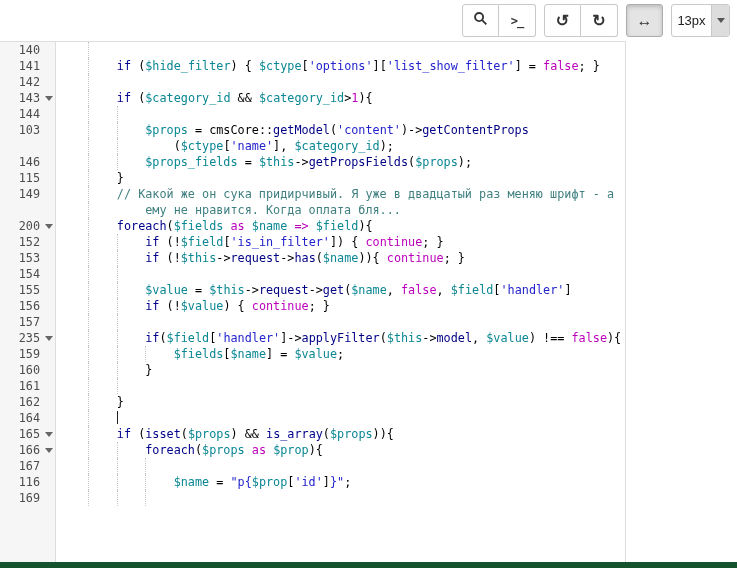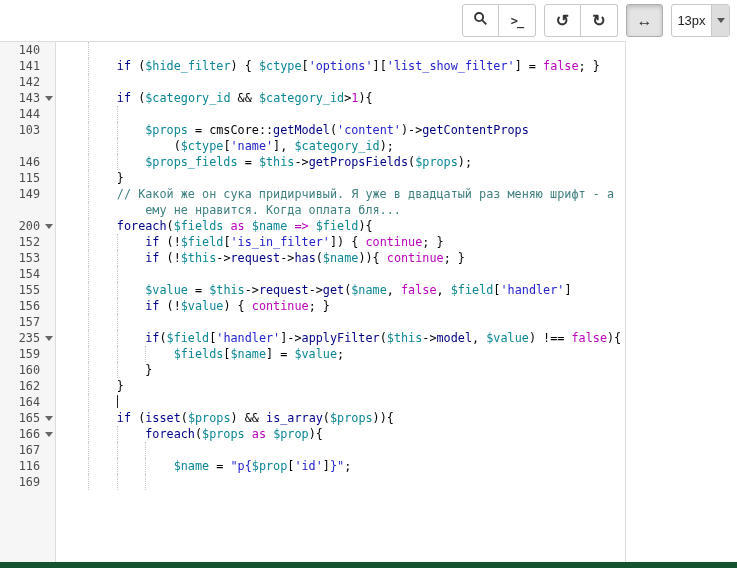--- a/index.html
+++ b/index.html
@@ -208,20 +208,26 @@
           <pre class="codeline"><span class="guide" style="left: calc(4ch + 4px);"></span><span class="guide" style="left: calc(8ch + 4px);"></span><span class="guide" style="left: calc(12ch + 4px);"></span><span>                </span><span class="tk-v">$fields</span><span>[</span><span class="tk-v">$name</span><span>] = </span><span class="tk-v">$value</span><span>;</span></pre>
         </div>
         <div class="row">
           <div class="gut">
             <span class="lnum">160</span>
           </div>
           <pre class="codeline"><span class="guide" style="left: calc(4ch + 4px);"></span><span class="guide" style="left: calc(8ch + 4px);"></span><span>            }</span></pre>
         </div>
         <div class="row">
           <div class="gut">
+            <span class="lnum">161</span>
+          </div>
+          <pre class="codeline"><span class="guide" style="left: calc(4ch + 4px);"></span><span class="guide" style="left: calc(8ch + 4px);"></span></pre>
+        </div>
+        <div class="row">
+          <div class="gut">
             <span class="lnum">162</span>
           </div>
           <pre class="codeline"><span class="guide" style="left: calc(4ch + 4px);"></span><span>        }</span></pre>
         </div>
         <div class="row">
           <div class="gut">
             <span class="lnum">164</span>
           </div>
           <pre class="codeline"><span class="guide" style="left: calc(4ch + 4px);"></span><span>        </span><span class="cursor"></span></pre>
         </div>

